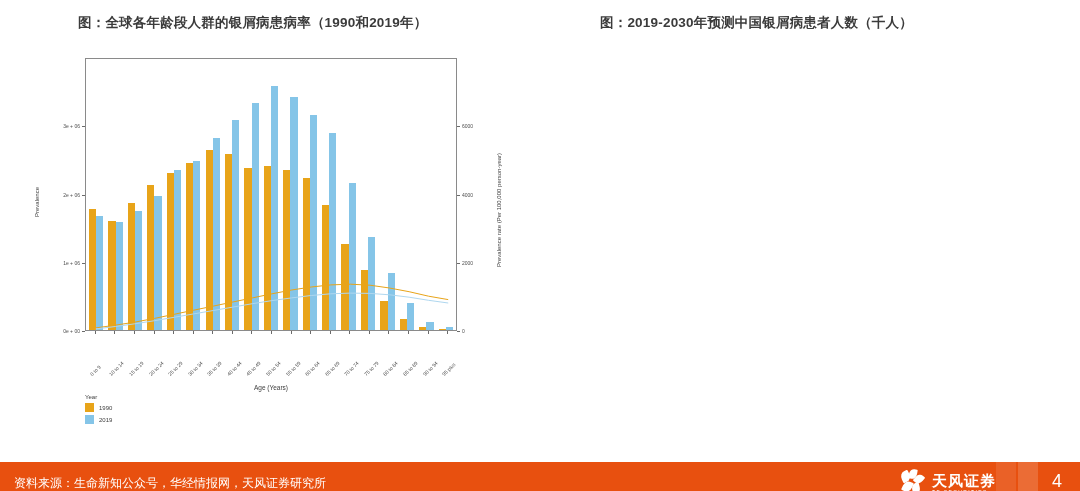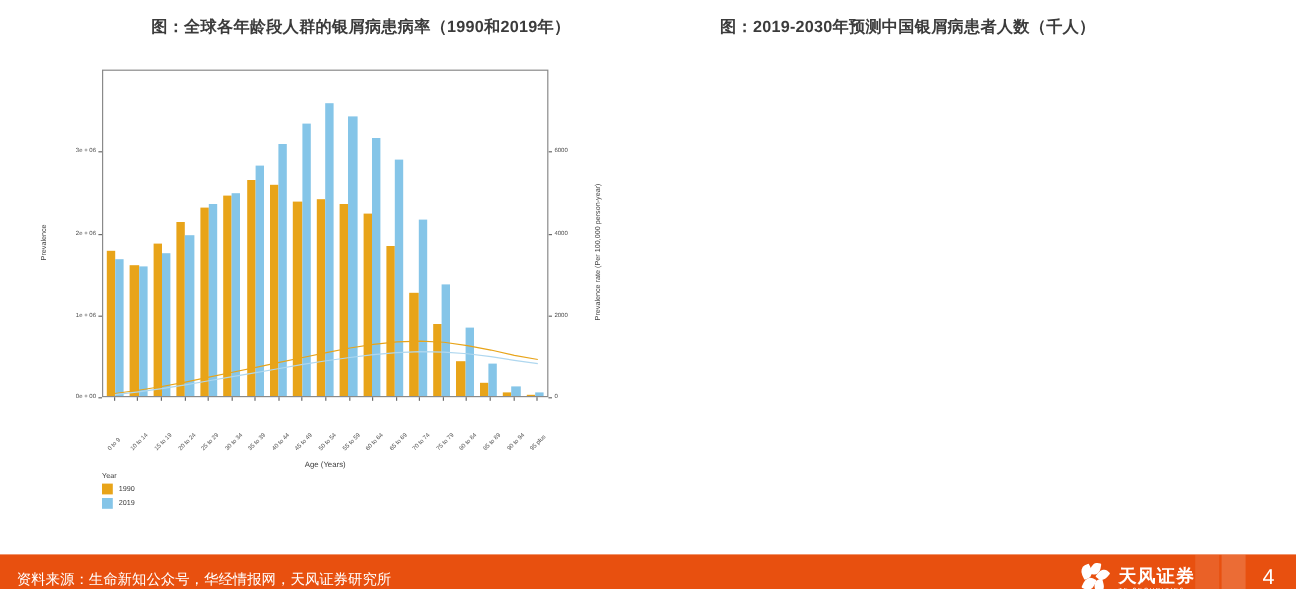--- a/index.html
+++ b/index.html
@@ -19,21 +19,21 @@
 
   
   .panel { position:absolute; }
   #left-panel  { left:0;   top:0;  width:540px; height:450px; }
   #right-panel { left:540px; top:0; width:540px; height:424px; }
 
   .chart-title {
     font-size:13.5px; font-weight:bold; color:#3b3b3b;
     letter-spacing:.2px; white-space:nowrap;
   }
-  #left-panel  .chart-title { position:absolute; left:78px; top:14px;margin-left:48px; }
+  #left-panel  .chart-title { position:absolute; left:78px; top:14px; }
   #right-panel .chart-title { position:absolute; left:60px; top:14px; }
 
   
   #left-plot {
     position:absolute; left:85px; top:58px;
     width:372px; height:273px;
     border:1px solid #8a8a8a; background:#ffffff;
   }
   #left-bars {
     position:absolute; left:0; bottom:0; width:100%; height:100%;

